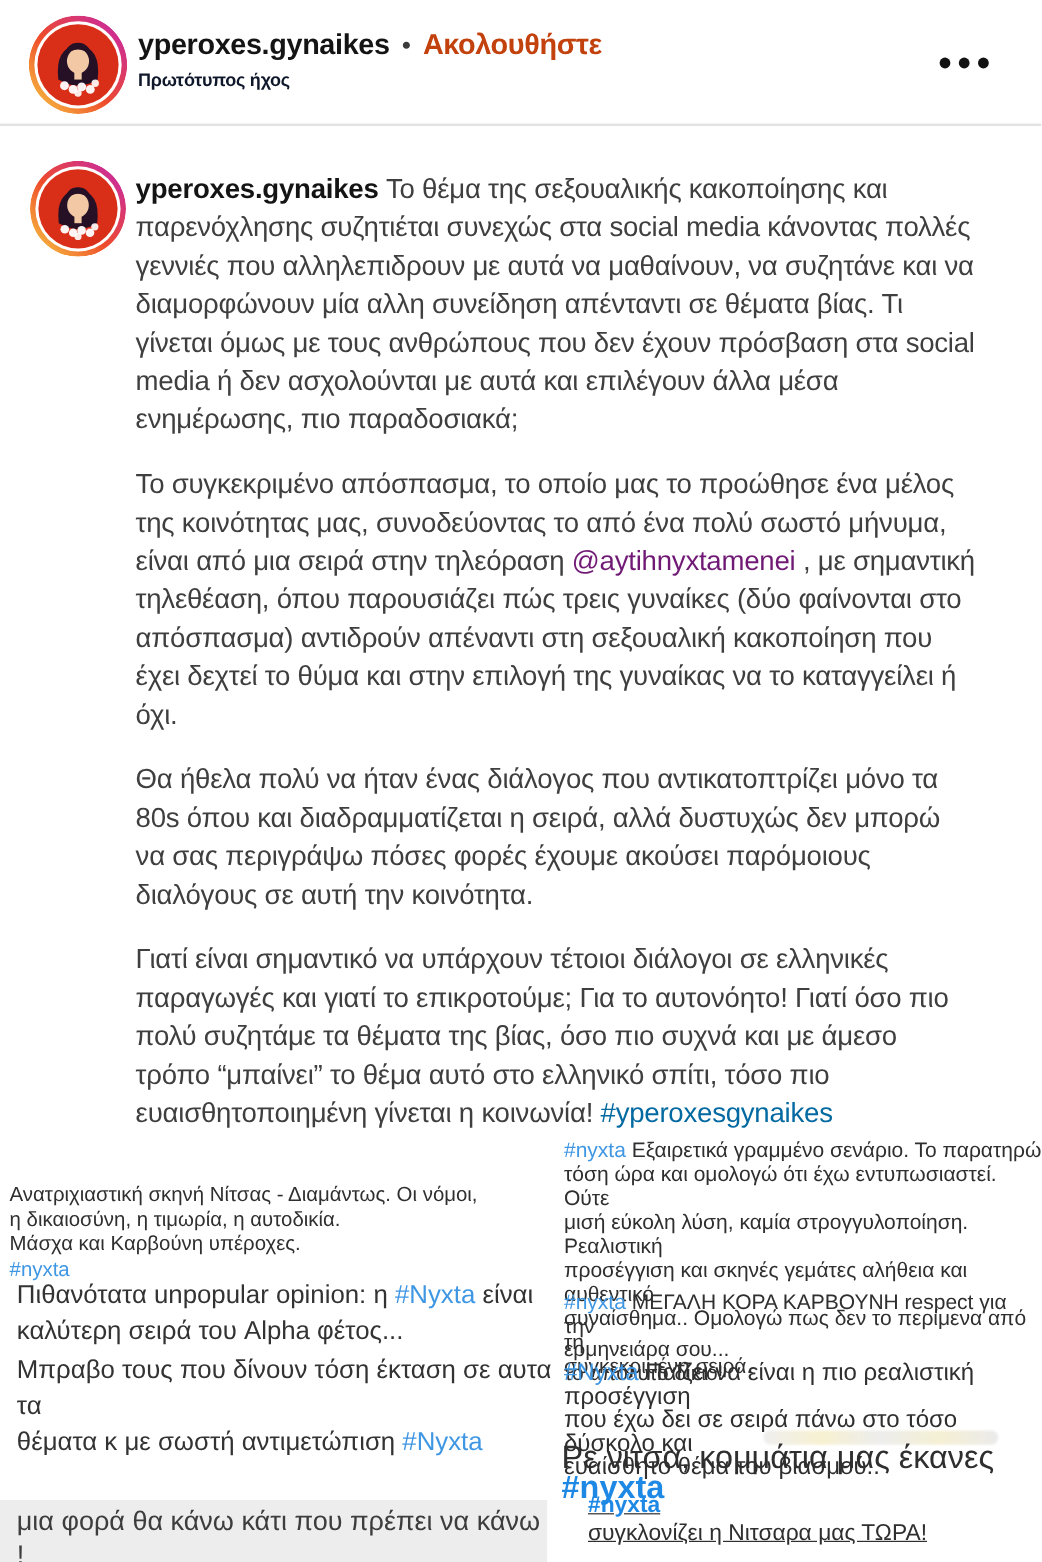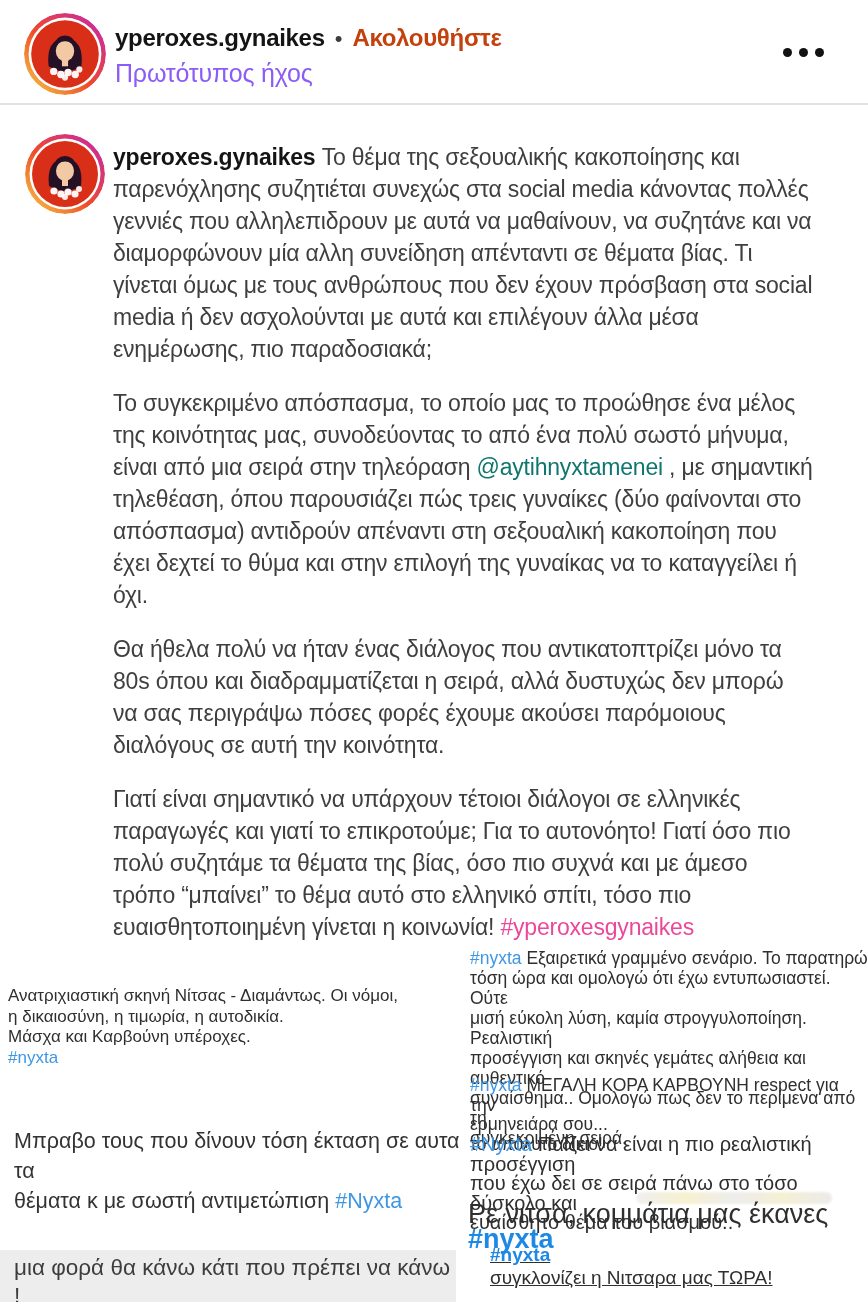--- a/index.html
+++ b/index.html
@@ -7,30 +7,30 @@
     position:relative;width:868px;height:1302px;margin:0 auto;background:#fff;
     font-family:"Liberation Sans","DejaVu Sans",sans-serif;overflow:hidden;
   }
   .abs{position:absolute;}
   
   .avatar{border-radius:50%;overflow:hidden;cursor:pointer;}
   .hdr-row{left:115px;top:24px;display:flex;align-items:baseline;gap:10px;}
   .hdr-user{font-size:24px;font-weight:700;color:#141414;letter-spacing:-0.3px;}
   .hdr-sep{font-size:22px;color:#3c3c3c;}
   .hdr-follow{font-size:24px;font-weight:600;color:#c2410c;cursor:pointer;letter-spacing:-0.3px;}
-  .hdr-audio{left:115px;top:59px;font-size:25px;color:#8b5cf6;letter-spacing:-0.2px;}
+  .hdr-audio{left:115px;top:59px;font-size:15px;color:#0f172a;letter-spacing:-0.2px;font-weight:bold;}
   .dots{left:783px;top:48px;display:flex;gap:7px;cursor:pointer;}
   .dots span{width:9px;height:9px;border-radius:50%;background:#121212;display:block;}
   .divider{left:0;top:103px;width:868px;height:2px;background:#e2e2e2;}
   
   .caption{left:113px;top:141px;width:700px;font-size:23px;line-height:32px;color:#3f3f3f;letter-spacing:-0.2px;}
   .caption p{margin:0 0 22px 0;}
   .cap-user{font-weight:700;color:#141414;}
-  .mention{color:#0f766e;cursor:pointer;}
-  .cap-tag{color:#ec4899;cursor:pointer;}
+  .mention{color:#701a75;cursor:pointer;}
+  .cap-tag{color:#0369a1;cursor:pointer;}
   
   .cm{white-space:pre-line;color:#2f2f2f;}
   .tag{color:#3f97e3;cursor:pointer;}
   .tag-b{color:#1e88e5;font-weight:700;cursor:pointer;}
   
   .c1{left:8px;top:986px;width:448px;font-size:17px;line-height:20.5px;}
   .c2{left:14px;top:1064px;width:450px;font-size:21.5px;line-height:30px;color:#333;}
   .c3{left:14px;top:1126px;width:450px;font-size:21.5px;line-height:30px;color:#333;}
   .c4{left:8px;top:1188px;width:452px;font-size:17px;line-height:20px;text-indent:145px;}
   .c4 .pre{font-weight:700;}
@@ -117,20 +117,22 @@
     <p><span>Το συγκεκριμένο απόσπασμα, το οποίο μας το προώθησε ένα μέλος της κοινότητας μας, συνοδεύοντας το από ένα πολύ σωστό μήνυμα, είναι από μια σειρά στην τηλεόραση </span><span class="mention">@aytihnyxtamenei</span><span> , με σημαντική τηλεθέαση, όπου παρουσιάζει πώς τρεις γυναίκες (δύο φαίνονται στο απόσπασμα) αντιδρούν απέναντι στη σεξουαλική κακοποίηση που έχει δεχτεί το θύμα και στην επιλογή της γυναίκας να το καταγγείλει ή όχι.</span></p>
     <p>Θα ήθελα πολύ να ήταν ένας διάλογος που αντικατοπτρίζει μόνο τα 80s όπου και διαδραμματίζεται η σειρά, αλλά δυστυχώς δεν μπορώ να σας περιγράψω πόσες φορές έχουμε ακούσει παρόμοιους διαλόγους σε αυτή την κοινότητα.</p>
     <p><span>Γιατί είναι σημαντικό να υπάρχουν τέτοιοι διάλογοι σε ελληνικές παραγωγές και γιατί το επικροτούμε; Για το αυτονόητο! Γιατί όσο πιο πολύ συζητάμε τα θέματα της βίας, όσο πιο συχνά και με άμεσο τρόπο “μπαίνει” το θέμα αυτό στο ελληνικό σπίτι, τόσο πιο ευαισθητοποιημένη γίνεται η κοινωνία! </span><span class="cap-tag">#yperoxesgynaikes</span></p>
   </div>
 
   <div class="abs cm c1"><span>Ανατριχιαστική σκηνή Νίτσας - Διαμάντως. Οι νόμοι,
 η δικαιοσύνη, η τιμωρία, η αυτοδικία.
 Μάσχα και Καρβούνη υπέροχες.
 </span><span class="tag">#nyxta</span></div>
 
+  <div class="abs cm c2"><span>Πιθανότατα unpopular opinion: η </span><span class="tag">#Nyxta</span><span> είναι
+καλύτερη σειρά του Alpha φέτος...</span></div>
 
   <div class="abs cm c3"><span>Μπραβο τους που δίνουν τόση έκταση σε αυτα τα
 θέματα κ με σωστή αντιμετώπιση </span><span class="tag">#Nyxta</span></div>
 
 
   <div class="abs c5box"></div>
   <div class="abs cm c5"><span>μια φορά θα κάνω κάτι που πρέπει να κάνω !
 μπραβο βρε Νίτσα!</span></div>
 
   <div class="abs cm r1"><span class="tag">#nyxta</span><span> Εξαιρετικά γραμμένο σενάριο. Το παρατηρώ

